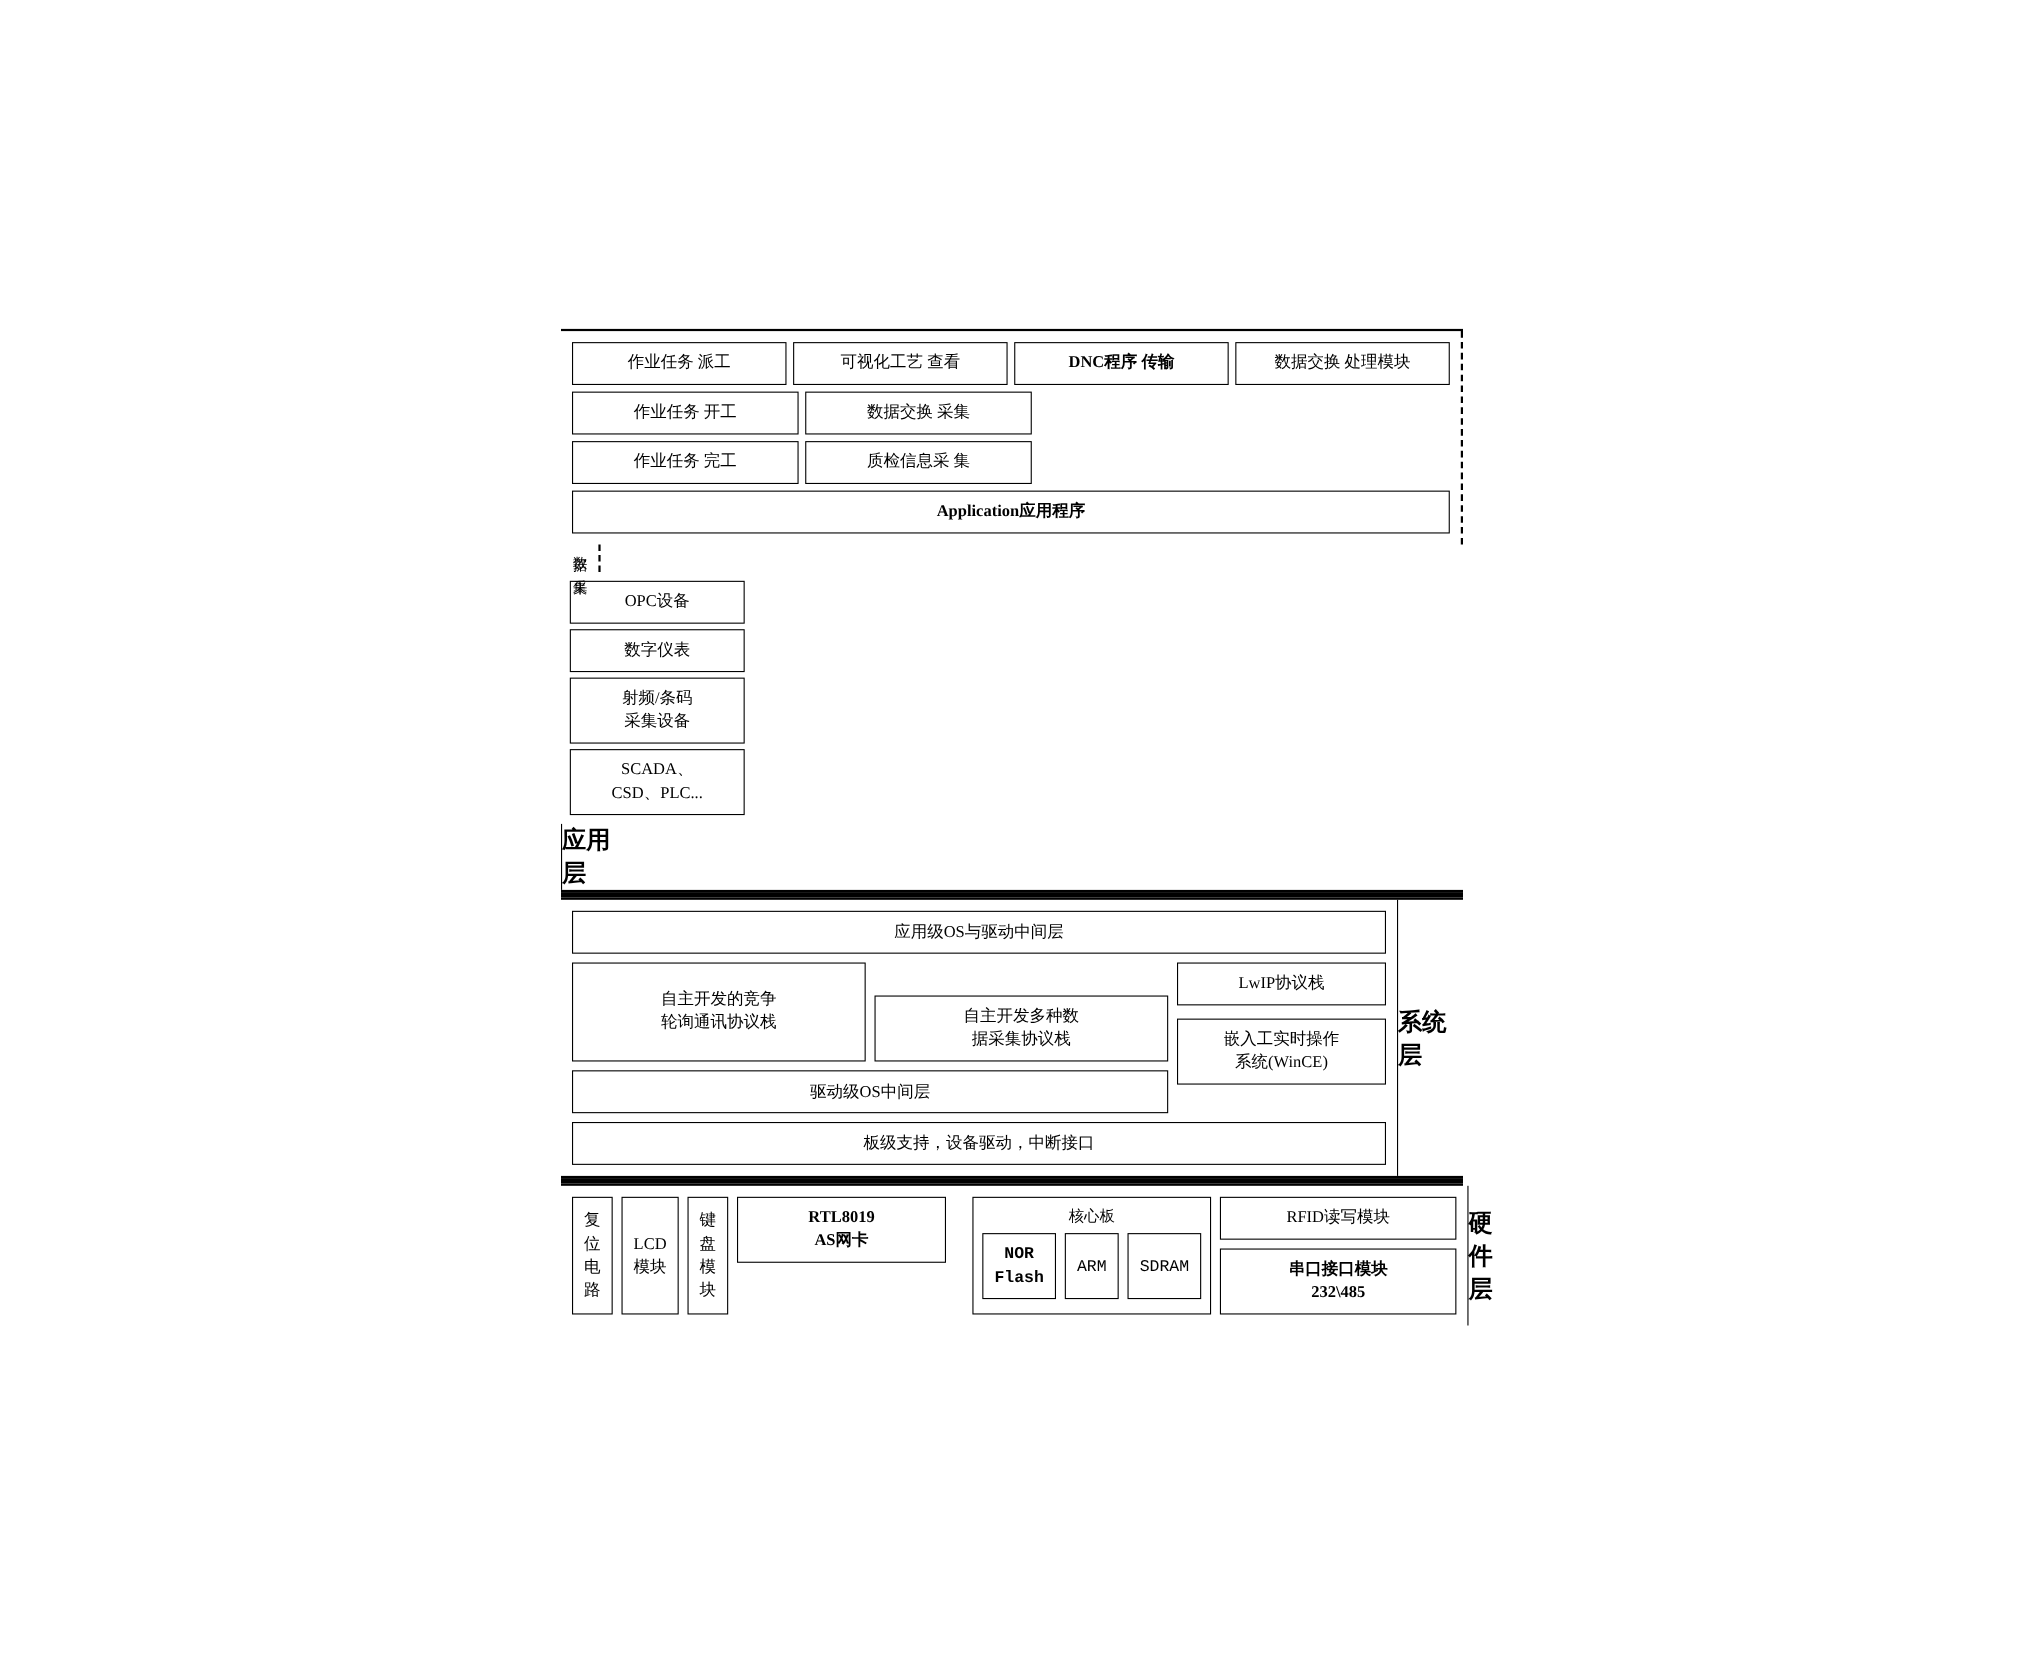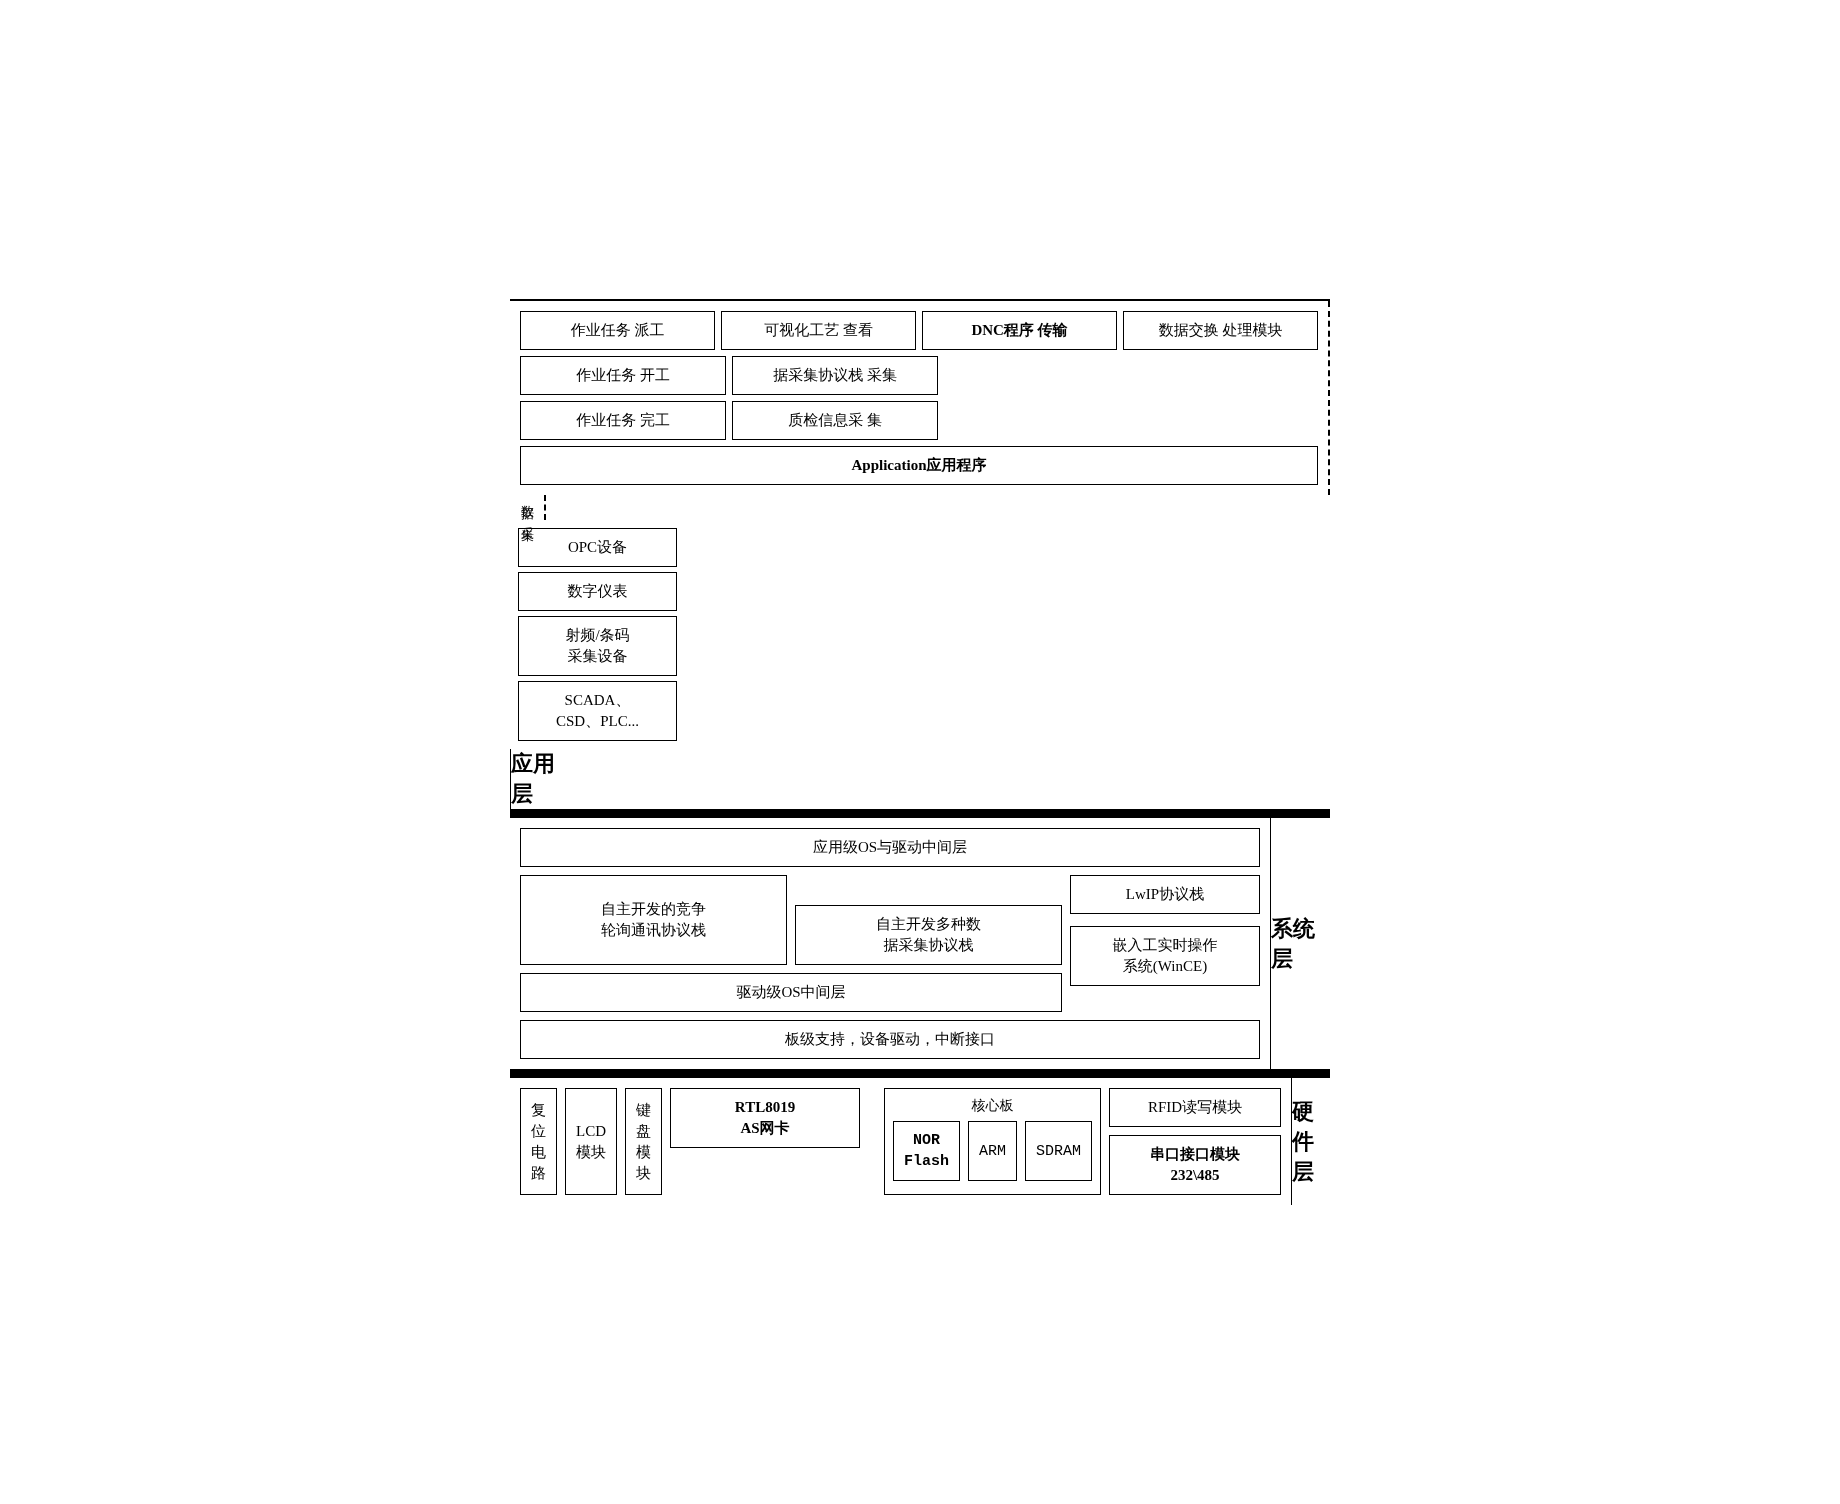--- a/index.html
+++ b/index.html
@@ -52,21 +52,21 @@
 查看</div>
         <div class="cell" style="flex:1; min-width:130px; font-weight:bold;">DNC程序
 传输</div>
         <div class="cell" style="flex:1; min-width:130px;">数据交换
 处理模块</div>
       </div>
 
       <div style="display:flex; flex-direction:row; gap:6px; margin-bottom:6px;">
         <div class="cell" style="flex:1; min-width:110px;">作业任务
 开工</div>
-        <div class="cell" style="flex:1; min-width:110px;">据采集协议栈
+        <div class="cell" style="flex:1; min-width:110px;">数据交换
 采集</div>
         <div style="flex:1; min-width:130px;"></div>
         <div style="flex:1; min-width:130px;"></div>
       </div>
 
       <div style="display:flex; flex-direction:row; gap:6px; margin-bottom:6px;">
         <div class="cell" style="flex:1; min-width:110px;">作业任务
 完工</div>
         <div class="cell" style="flex:1; min-width:110px;">质检信息采
 集</div>
@@ -148,21 +148,21 @@
       <div style="display:flex; flex-direction:row; gap:8px;">
         <div style="flex:1; border:1.5px solid #000; padding:8px;font-family:Liberation Mono, monospace;">
           <div style="text-align:center; margin-bottom:6px; font-size:14px;">核心板</div>
           <div style="display:flex; flex-direction:row; gap:8px;">
             <div class="cell" style="flex:1; font-weight:bold; white-space:pre-line;">NOR
 Flash</div>
             <div class="cell" style="flex:1;">ARM</div>
             <div class="cell" style="flex:1;">SDRAM</div>
           </div>
         </div>
-        <div style="width:172px; display:flex; flex-direction:column; gap:8px;">
+        <div style="width:215px; display:flex; flex-direction:column; gap:8px;">
           <div class="cell">RFID读写模块</div>
           <div class="cell" style="font-weight:bold; white-space:pre-line;">串口接口模块
 232\485</div>
         </div>
       </div>
 
     </div>
 
     <div style="width:60px; display:flex; align-items:center; justify-content:center; font-size:22px; font-weight:bold; border-left:1.5px solid #000;">
       <span>硬件层</span>

